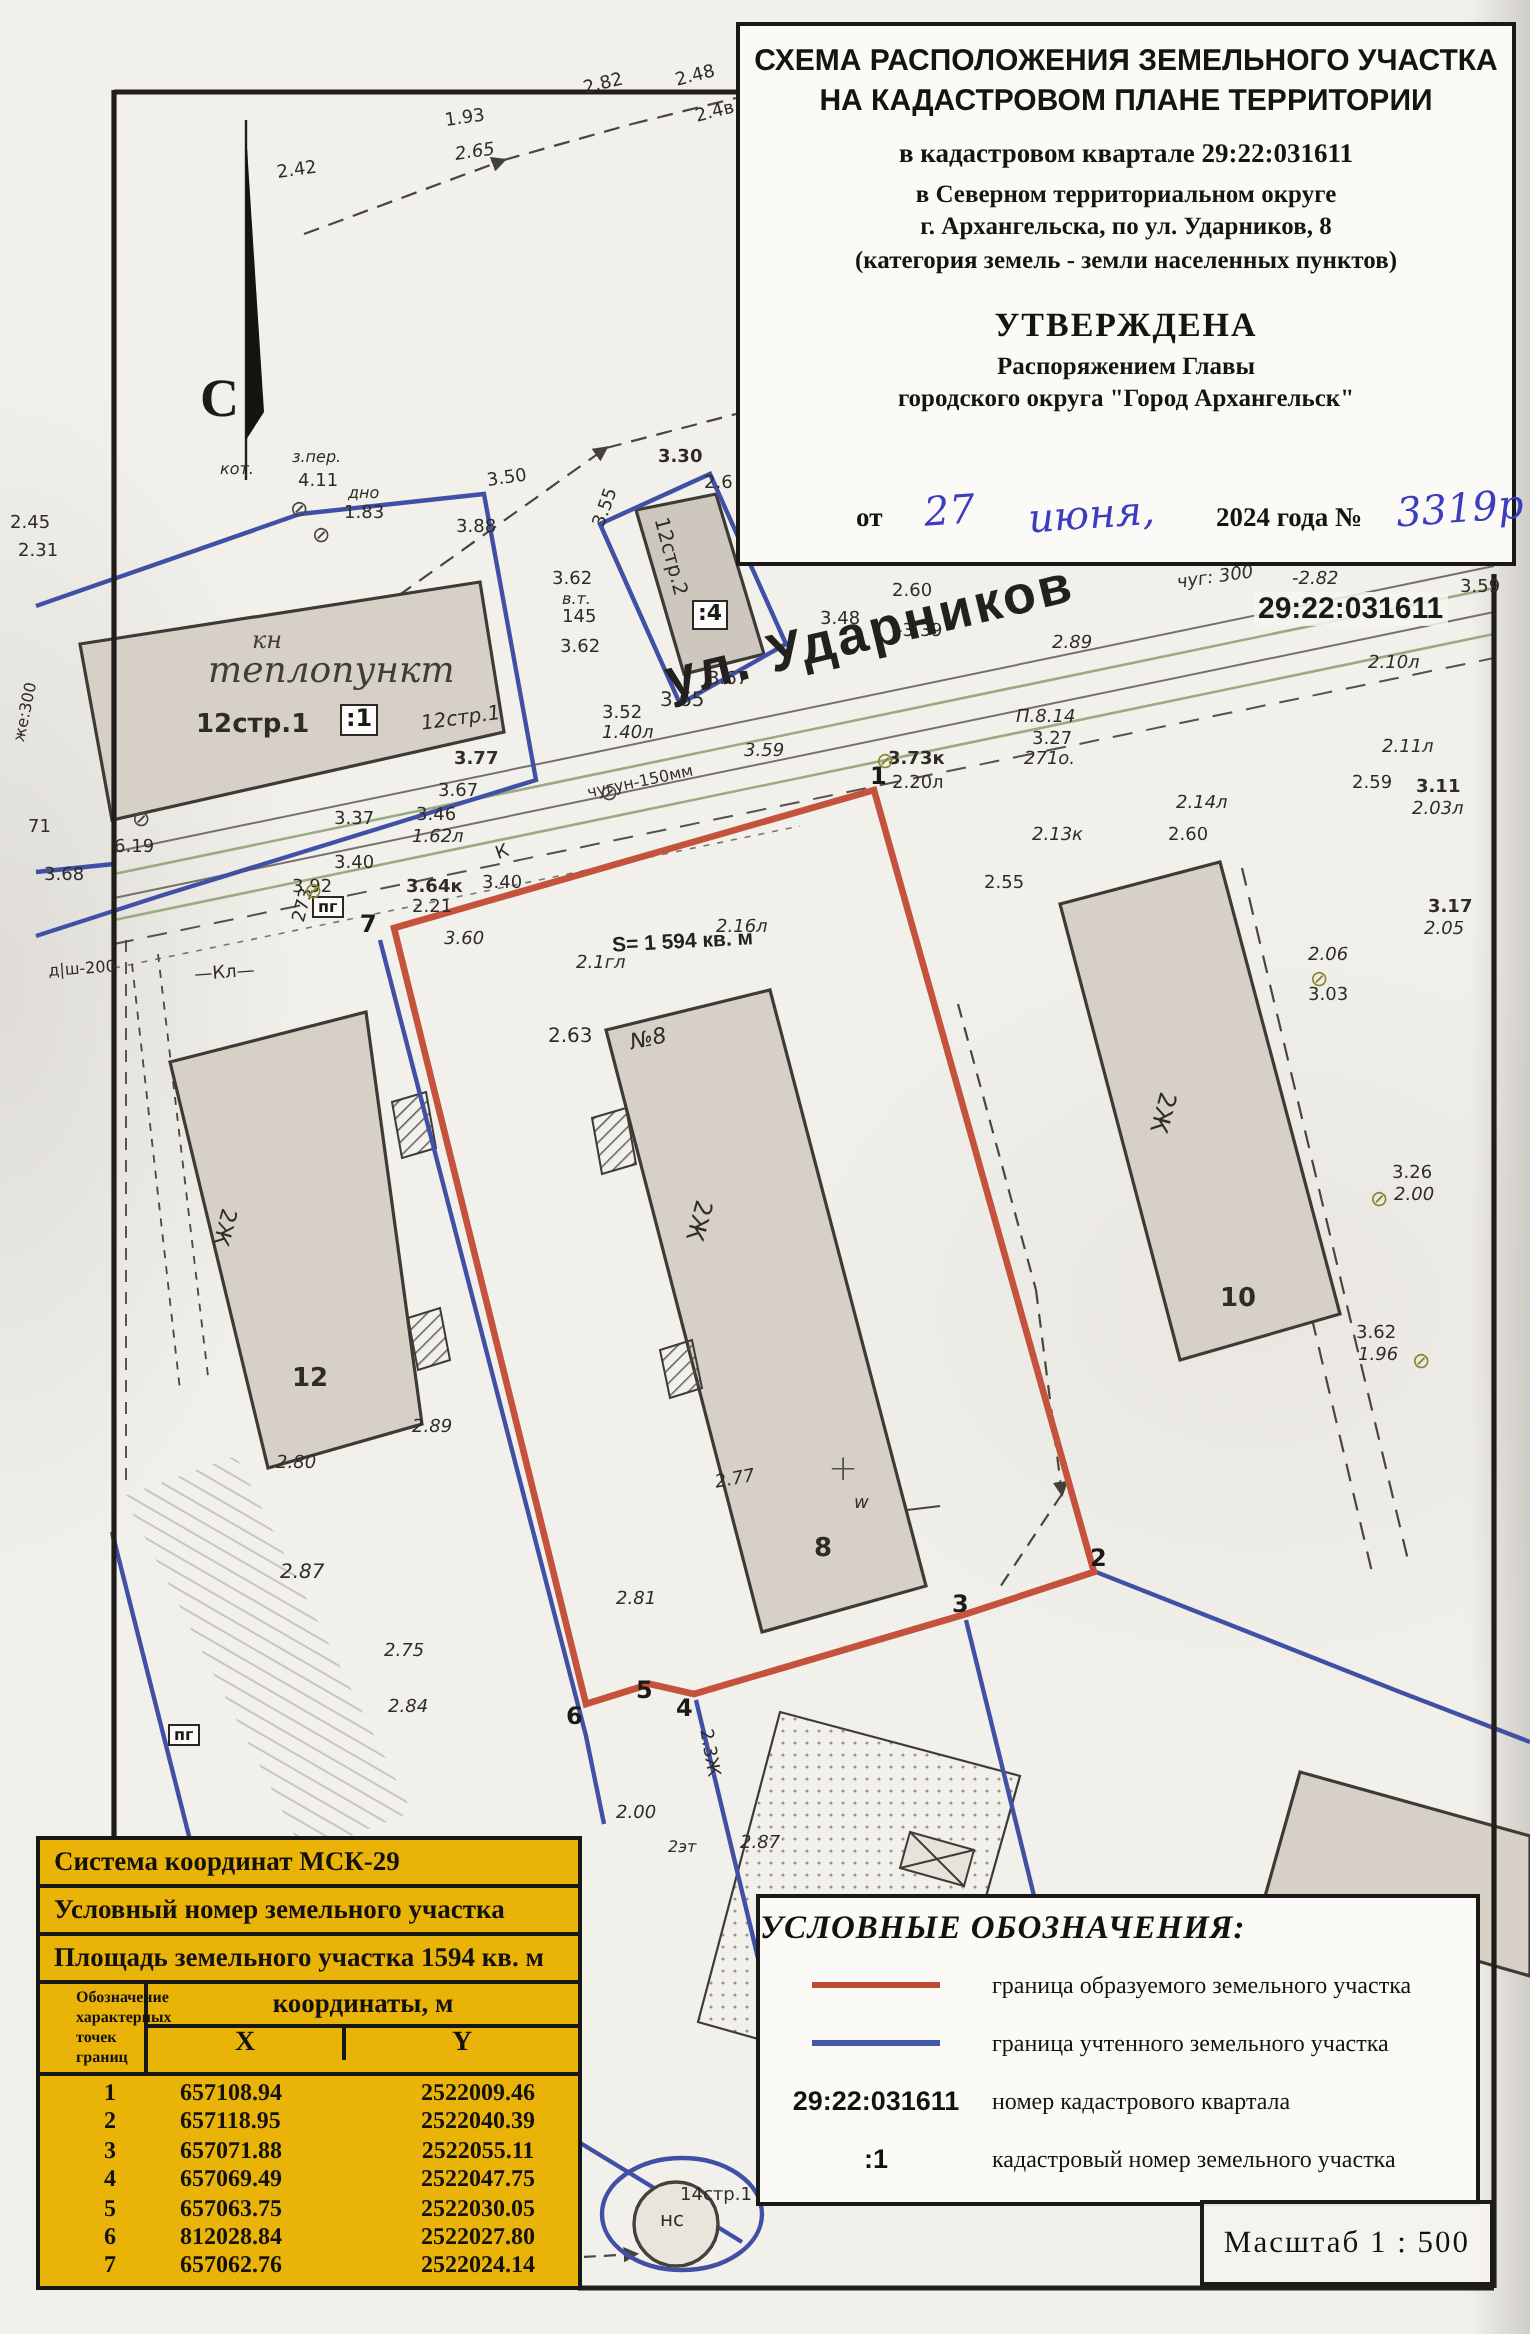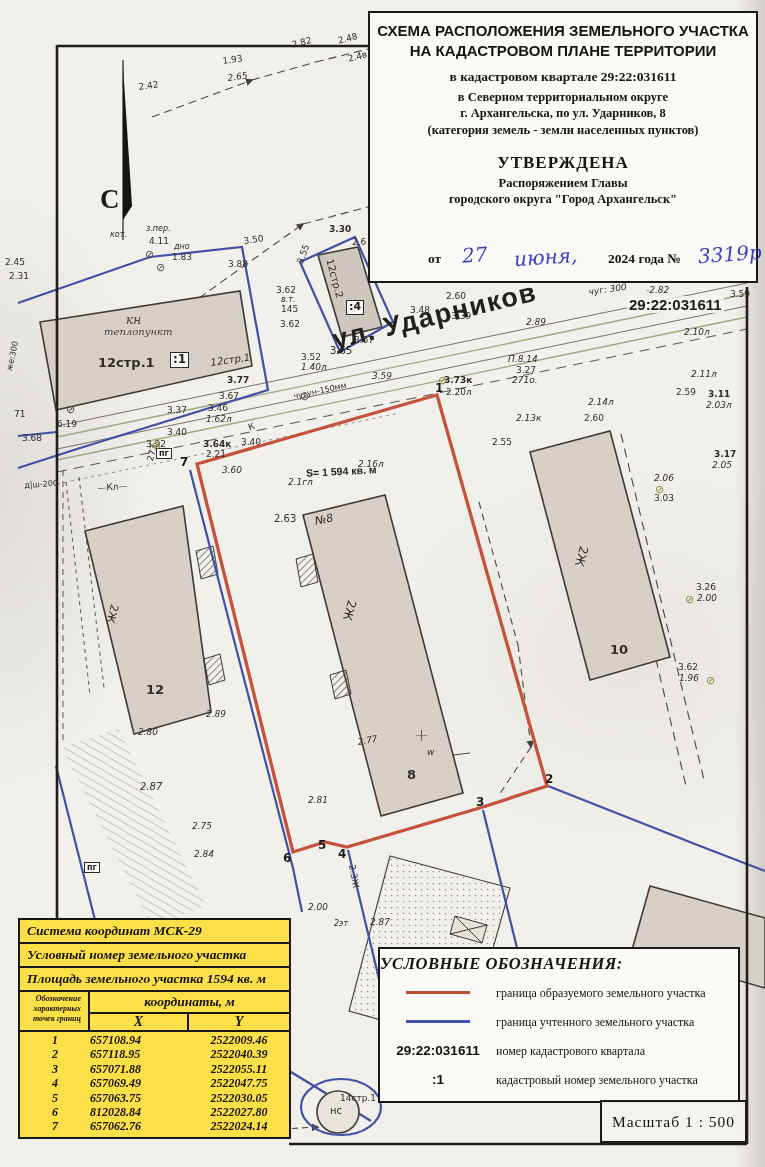--- a/index.html
+++ b/index.html
@@ -46,29 +46,29 @@
   .hdr-approved{font-weight:bold;font-size:17px;letter-spacing:1px;text-align:center;
     margin-top:15px;color:#161410;}
   .hdr-by{font-weight:bold;font-size:12.5px;text-align:center;line-height:1.3;color:#161410;}
   .date-row{position:relative;margin-top:auto;height:26px;font-size:13.5px;font-weight:bold;color:#161410;}
   .date-static{position:absolute;top:6px;}
   .hw-blue{position:absolute;font-family:"DejaVu Serif",serif;font-style:italic;
     color:#3c3cc0;font-size:20px;transform:rotate(-4deg);font-weight:500;}
 
   
   .coord-table{position:absolute;left:18px;top:918px;width:273px;z-index:3;
-    background:#fde047;border:2.5px solid #191714;box-sizing:border-box;color:#14120f;font-style:italic;}
+    background:#eab308;border:2.5px solid #191714;box-sizing:border-box;color:#14120f;}
   .ct-row{border-bottom:2px solid #191714;font-weight:bold;font-size:13.5px;
     padding:3px 0 3px 7px;}
   .ct-c1{width:70px;border-right:2px solid #191714;box-sizing:border-box;}
   .ct-c2{width:99px;border-right:2px solid #191714;box-sizing:border-box;text-align:left;}
   .ct-c3{flex:1;text-align:center;}
   .ct-head{display:flex;border-bottom:2px solid #191714;}
-  .ct-pts{width:70px;border-right:2px solid #191714;box-sizing:border-box;
-    font-size:8px;font-weight:bold;text-align:right;line-height:1.25;padding:2px 7px;}
+  .ct-pts{width:54px;border-right:2px solid #191714;box-sizing:border-box;
+    font-size:8px;font-weight:bold;text-align:right;line-height:1.25;padding:2px 18px;}
   .ct-coords{flex:1;display:flex;flex-direction:column;}
   .ct-coords-title{text-align:center;font-weight:bold;font-size:13.5px;
     border-bottom:2px solid #191714;padding:2px 0;}
   .ct-xy{display:flex;font-weight:bold;font-size:14px;}
   .ct-xy .x{width:99px;border-right:2px solid #191714;box-sizing:border-box;text-align:center;}
   .ct-xy .y{flex:1;text-align:center;}
   .ct-body .drow{display:flex;font-weight:bold;font-size:12px;line-height:14.4px;}
   .ct-body{padding:1px 0 3px 0;}
 
   
@@ -285,21 +285,21 @@
     <div class="map-label ital" style="left: 194px; top: 850px; font-size: 9px;">2.84</div>
     <div class="map-label ital" style="left: 308px; top: 903px; font-size: 9px;">2.00</div>
     <div class="map-label ital" style="left: 334px; top: 920px; font-size: 8px;">2эт</div>
     <div class="map-label ital" style="left: 370px; top: 918px; font-size: 9px;">2.87</div>
     <div class="map-label" style="left: 356px; top: 864px; font-size: 9px; transform: rotate(80deg);">2.3Ж</div>
     <div class="map-label" style="left: 316px; top: 1094px; font-size: 9px; margin-left: 24px;">14стр.1</div>
     <div class="map-label" style="left: 330px; top: 1106px; font-size: 10px;">нс</div>
     <div class="map-label bold" style="left: 98px; top: 356px; font-size: 13px;">12стр.1</div>
     <div class="map-label ital" style="left: 210px; top: 358px; font-size: 10px; transform: rotate(-8deg);">12стр.1</div>
     <div class="map-label hw" style="left: 126px; top: 314px; font-size: 12px;">кн</div>
-    <div class="map-label hw" style="left: 104px; top: 327px; font-size: 10px;">теплопункт</div>
+    <div class="map-label hw" style="left: 104px; top: 327px; font-size: 18px;">теплопункт</div>
     <div class="map-label" style="left: 334px; top: 258px; font-size: 10px; transform: rotate(75deg);">12стр.2</div>
     <div class="map-label" style="left: 120px; top: 606px; font-size: 11px; transform: rotate(105deg);">2Ж</div>
     <div class="map-label" style="left: 358px; top: 602px; font-size: 12px; transform: rotate(105deg);">2Ж</div>
     <div class="map-label" style="left: 590px; top: 548px; font-size: 12px; transform: rotate(105deg);">2Ж</div>
     <div class="map-label bold" style="left: 146px; top: 683px; font-size: 13px;">12</div>
     <div class="map-label bold" style="left: 407px; top: 768px; font-size: 13px;">8</div>
     <div class="map-label bold" style="left: 610px; top: 643px; font-size: 13px;">10</div>
     <div class="vertex-label" style="left: 435px; top: 382px;">1</div>
     <div class="vertex-label" style="left: 545px; top: 773px;">2</div>
     <div class="vertex-label" style="left: 476px; top: 796px;">3</div>

